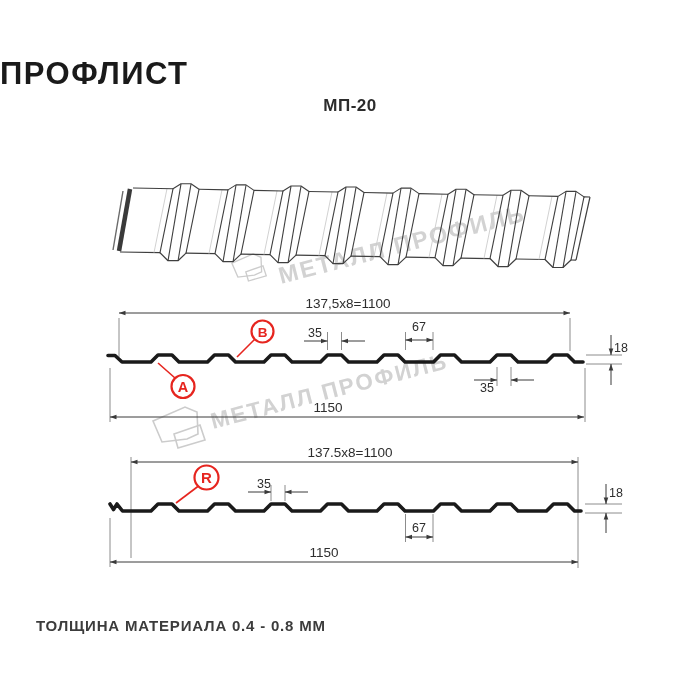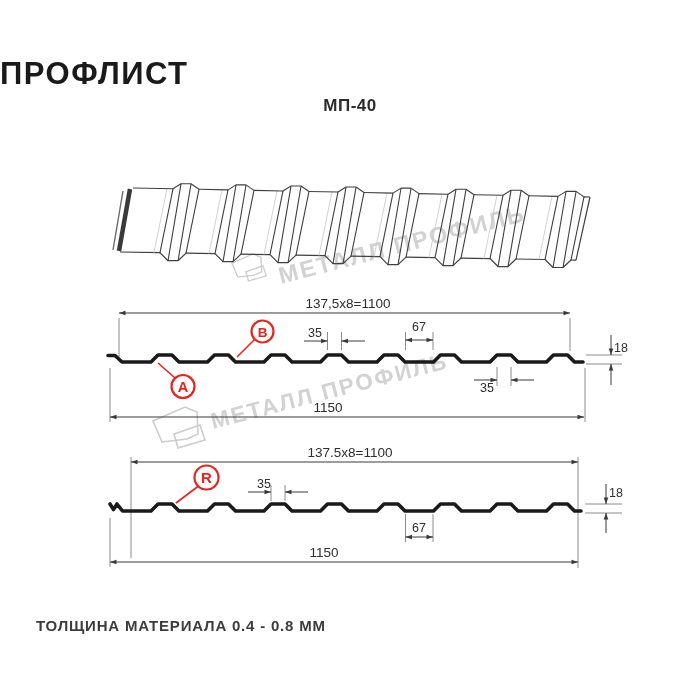--- a/index.html
+++ b/index.html
@@ -16,21 +16,21 @@
   text.dimbig{font-family:"Liberation Sans",sans-serif;font-size:13.5px;fill:#2e2e2e;}
   text.redlab{font-family:"Liberation Sans",sans-serif;font-weight:bold;fill:#e6251f;}
   text.wm{font-family:"Liberation Sans",sans-serif;font-weight:bold;letter-spacing:2px;}
 </style>
 </head>
 <body>
 
 <div id="stage">
 
   <div class="title">ПРОФЛИСТ</div>
-  <div class="subtitle">МП-40</div>
+  <div class="subtitle">МП-20</div>
 
   <svg id="dwg" width="700" height="700" viewBox="0 0 700 700">
 
     <g id="g-wm">
       <g transform="translate(226,252) scale(0.66)" fill="none" stroke-width="2">
         <path class="logo-stroke" d="M9,17 L41,3 L53,8 L54,30 L43,35 L18,38 Z" stroke="#cccccc"></path>
         <path class="logo-stroke" d="M30,30 L56,21 L61,36 L34,44 Z" stroke="#cccccc"></path>
       </g>
       <text id="wm1-text" class="wm" x="281" y="284" font-size="23.5" transform="rotate(-14.5 281 284)" fill="#d2d2d2">МЕТАЛЛ ПРОФИЛЬ</text>
       <g transform="translate(144,404) scale(1.0)" fill="none" stroke-width="1.6">

